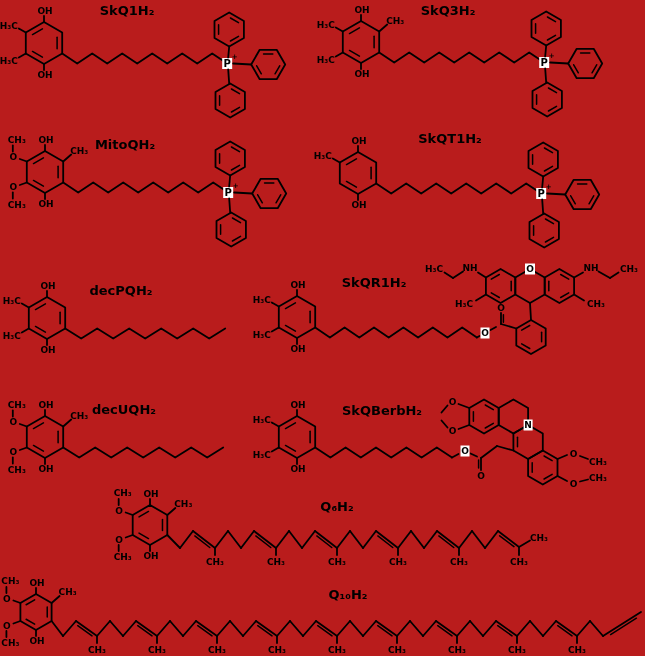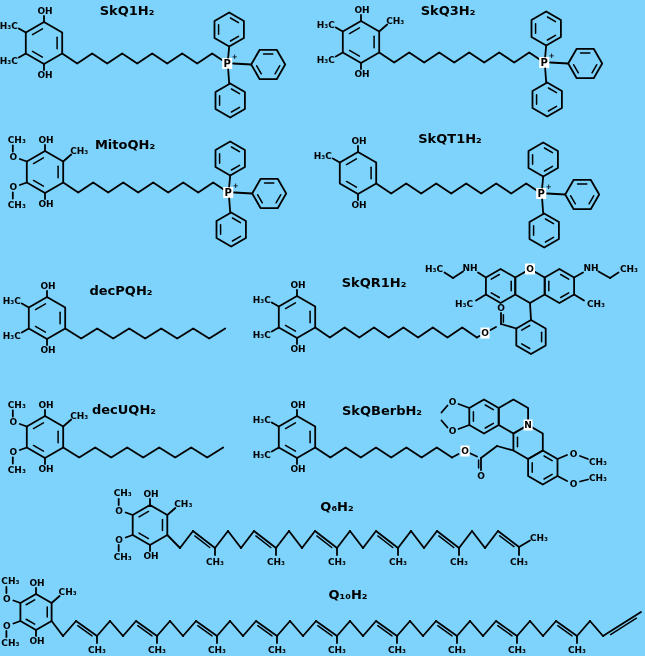--- a/index.html
+++ b/index.html
@@ -1,17 +1,17 @@
 <!DOCTYPE html>
 <html><head>
 <meta charset="utf-8">
 <title>Figure</title>
 <style>
   html,body{margin:0;padding:0;background:#ffffff;}
-  #wrap{position:relative;width:645px;height:656px;background:#7dd3fc;overflow:hidden;}
+  #wrap{position:relative;width:645px;height:656px;background:#b91c1c;overflow:hidden;}
   svg{display:block;}
   text{font-family:"DejaVu Sans","Liberation Sans",sans-serif;fill:#000;}
 </style>
 </head>
 <body>
 
 <div id="wrap">
   <svg id="fig" width="645" height="656" viewBox="0 0 645 656">
       <g>
         <polygon points="44.0,22.0 62.2,32.5 62.2,53.5 44.0,64.0 25.8,53.5 25.8,32.5" fill="none" stroke="#000000" stroke-width="1.8" stroke-linejoin="round"></polygon>

